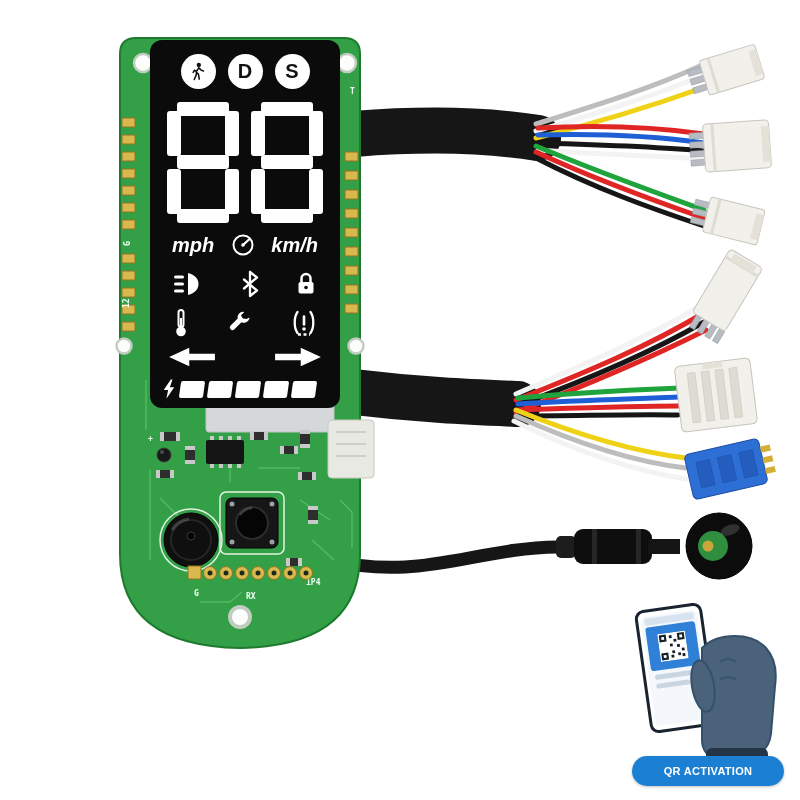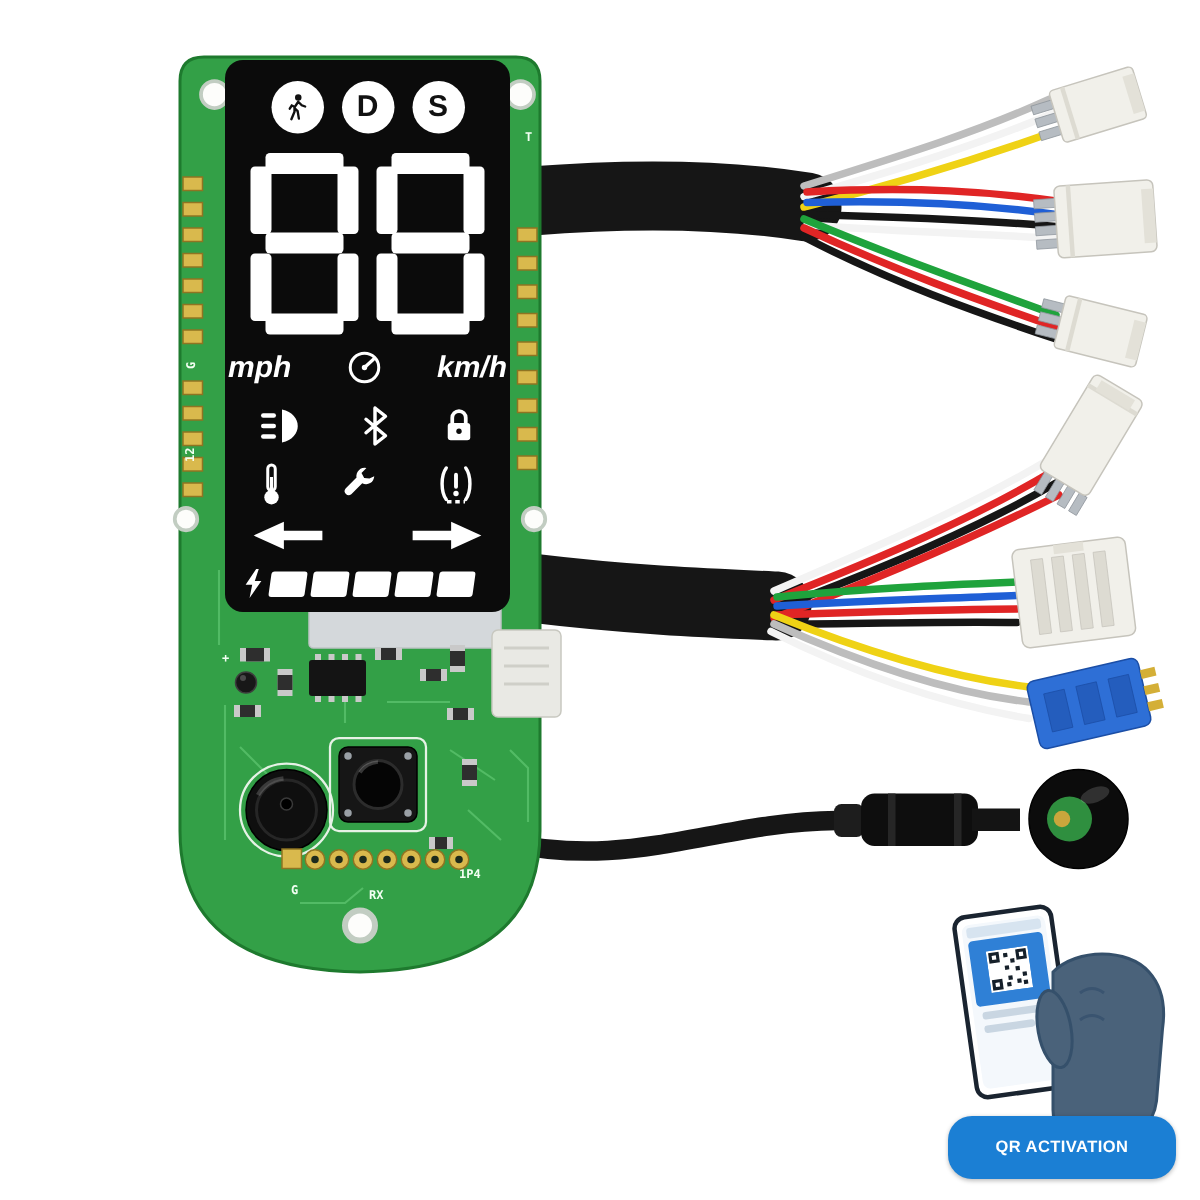--- a/index.html
+++ b/index.html
@@ -32,21 +32,21 @@
   .digit{position:relative;width:72px;height:121px;}
   .seg{position:absolute;background:#fff;border-radius:3px;}
   .seg.a{top:0;left:10px;right:10px;height:14px;}
   .seg.g{top:53px;left:10px;right:10px;height:14px;}
   .seg.d{bottom:0;left:10px;right:10px;height:14px;}
   .seg.f{top:9px;left:0;width:14px;height:45px;}
   .seg.b{top:9px;right:0;width:14px;height:45px;}
   .seg.e{bottom:9px;left:0;width:14px;height:45px;}
   .seg.c{bottom:9px;right:0;width:14px;height:45px;}
   .units{position:absolute;top:192px;left:0;right:0;display:flex;align-items:center;
-         justify-content:space-between;padding:0 2px;font-weight:700;font-style:italic;font-size:20px;}
+         justify-content:space-between;padding:0 22px;font-weight:700;font-style:italic;font-size:20px;}
   .icon-row{position:absolute;left:0;right:0;display:flex;align-items:center;
             justify-content:space-between;padding:0 22px;}
   .row1{top:230px;}
   .row2{top:268px;}
   .arrows{top:306px;padding:0 16px;}
   .battery{position:absolute;top:338px;left:12px;right:12px;display:flex;align-items:center;gap:4px;}
   .batt-seg{width:24px;height:17px;background:#fff;border-radius:2px;transform:skewX(-8deg);}
 
   
   .badge{position:absolute;left:628px;top:594px;width:164px;height:198px;}
@@ -54,21 +54,21 @@
          border:3px solid #1a2430;border-radius:9px;transform:rotate(-8deg);}
   .screen{position:absolute;left:3px;right:3px;top:4px;bottom:4px;background:#f4f8fc;
           border-radius:5px;overflow:hidden;}
   .screen-bar{height:7px;background:#d7e4f0;margin:2px 3px;border-radius:2px;}
   .qr-area{margin:2px 3px;height:44px;background:#2f80d6;border-radius:3px;
            display:flex;align-items:center;justify-content:center;}
   .qr{width:28px;height:28px;}
   .screen-line{height:5px;margin:4px 6px 0;background:#c9d6e2;border-radius:2px;}
   .screen-line.short{width:60%;}
   .hand{position:absolute;left:44px;top:28px;width:120px;height:150px;}
-  .pill{position:absolute;left:4px;bottom:6px;width:152px;height:42px;border-radius:16px;
+  .pill{position:absolute;left:4px;bottom:6px;width:152px;height:30px;border-radius:16px;
         background:var(--badge-blue,#1b7fd4);color:#fff;font-weight:700;font-size:11px;
         letter-spacing:.3px;display:flex;align-items:center;justify-content:center;
         box-shadow:0 1px 3px rgba(0,0,0,.25);}
 </style>
 </head>
 <body>
 
 <div class="canvas">
 
   <svg class="scene" viewBox="0 0 800 800">

